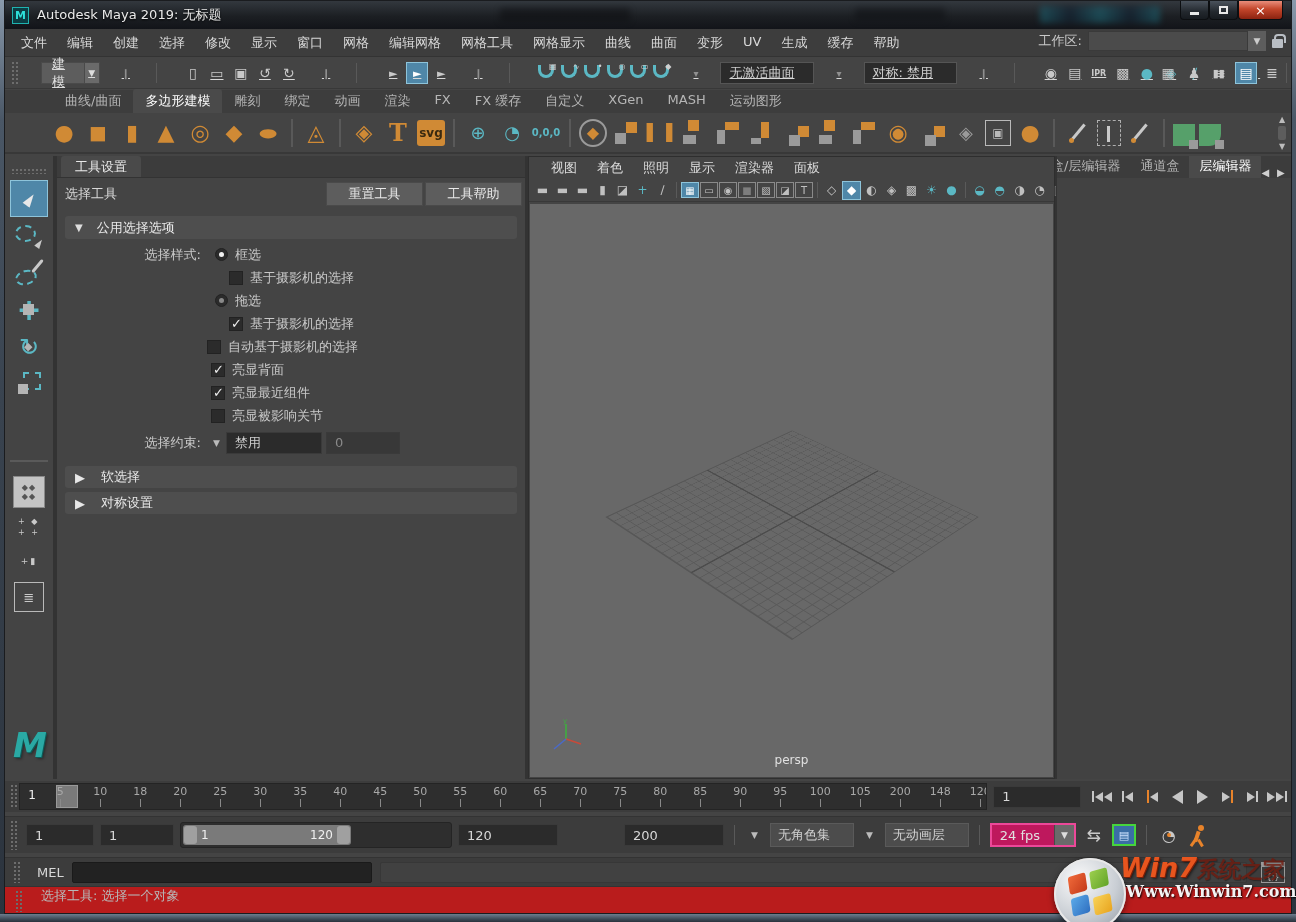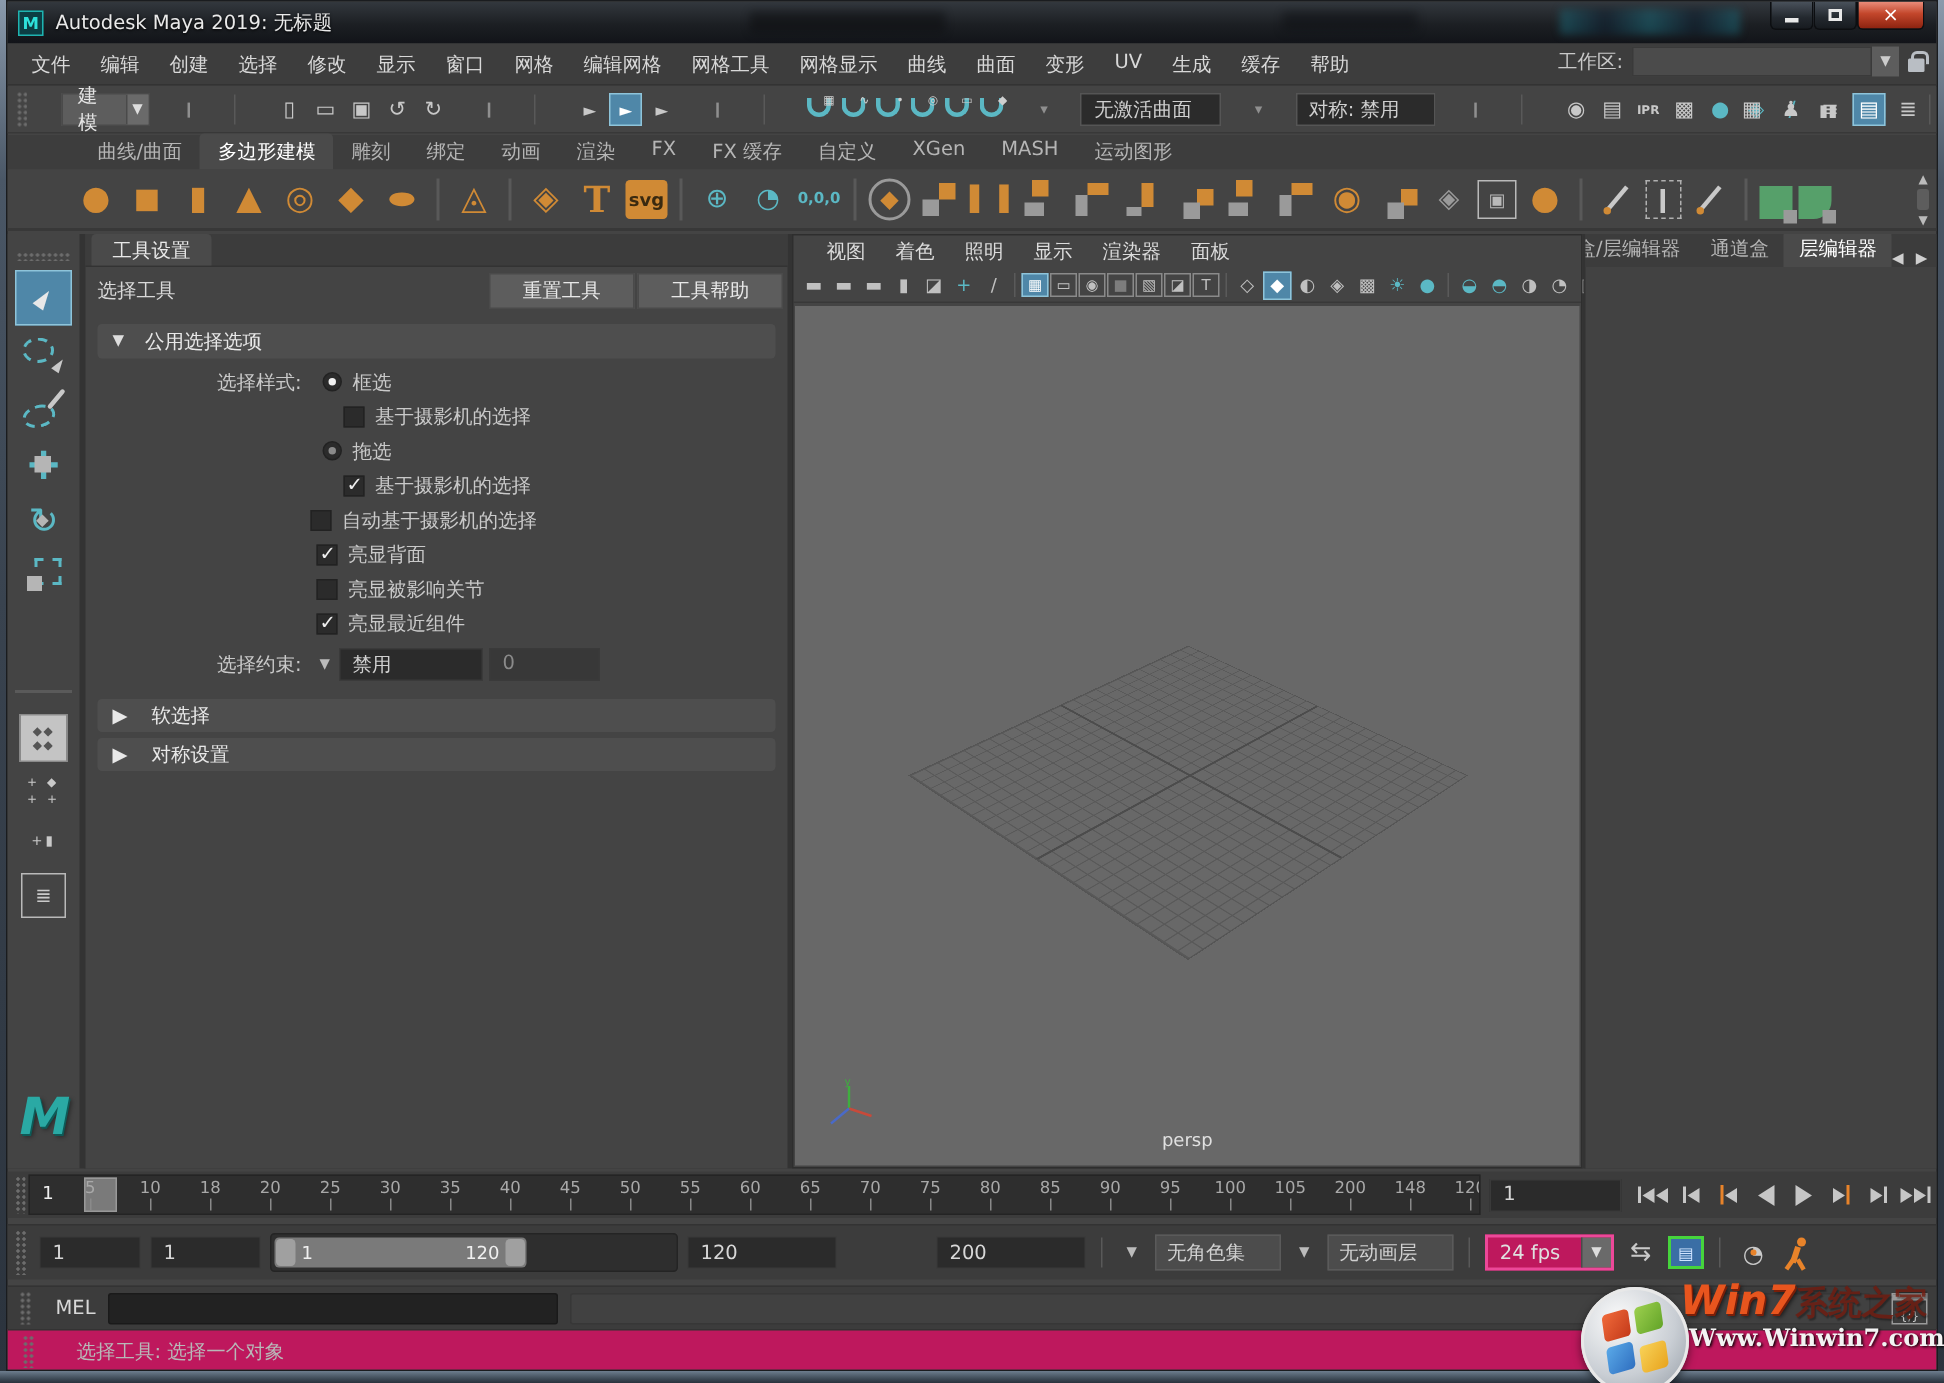--- a/index.html
+++ b/index.html
@@ -34,21 +34,21 @@
   .workspace .wlabel { color:#c9c9c9; }
   .ws-field { width:160px; height:20px; background:#4b4b4b; border:1px solid #3a3a3a; }
   .ws-arrow { width:18px; height:20px; background:#5d5d5d; color:#ccc; font-size:9px;
               display:flex; align-items:center; justify-content:center; }
   .lock { width:11px; height:9px; background:#b9bec4; border-radius:1px; position:relative; margin-top:5px; }
   .lock::before { content:""; position:absolute; left:1.5px; top:-5px; width:8px; height:7px;
                   border:2px solid #b9bec4; border-bottom:none; border-radius:4px 4px 0 0; }
 
   
   .statusline { position:absolute; left:0; right:0; top:57px; height:31px; background:#444;
-                border-bottom:1px solid #383838; display:flex; align-items:center; gap:21px; padding-left:4px; }
+                border-bottom:1px solid #383838; display:flex; align-items:center; gap:21px; padding-left:4px;text-decoration:underline; }
   .grip { width:8px; align-self:stretch; margin:3px 2px;
           background-image:radial-gradient(#6d6d6d 1px, transparent 1.2px); background-size:4px 4px; }
   .vr { width:1px; height:20px; background:#595959; margin:0 4px; }
   .car { color:#8f8f8f; font-size:10px; margin:0 1px; }
   .dd { display:flex; align-items:center; height:22px; background:#5d5d5d; border:1px solid #4a4a4a; }
   .dd .dlabel { padding:0 10px; color:#e4e4e4; }
   .dd .darr { width:18px; height:100%; background:#6a6a6a; color:#ddd; font-size:9px;
               display:flex; align-items:center; justify-content:center; border-left:1px solid #4a4a4a; }
   .sicon { width:22px; height:22px; display:flex; align-items:center; justify-content:center;
            color:#c8c8c8; font-size:14px; border:1px solid transparent; }
@@ -240,22 +240,22 @@
   
   .melrow { position:absolute; left:0; right:0; top:856px; height:29px; background:#3c3c3c; border-top:1px solid #333;
             display:flex; align-items:center; padding:0 6px; gap:8px; }
   .mel-label { color:#d8d8d8; margin-left:6px; }
   .mel-input { width:300px; height:21px; background:#222; border:1px solid #1a1a1a; border-radius:2px; color:#ddd;
                font-family:"DejaVu Sans Mono","Liberation Mono",monospace; font-size:12px; padding:0 5px; }
   .mel-result { flex:1; height:21px; background:#414141; border:1px solid #373737; border-radius:2px; margin-right:6px; }
   .sebtn { width:24px; height:21px; border:1px solid #9a9a9a; color:#cfcfcf; font-size:8px;
            display:flex; align-items:flex-end; justify-content:center; position:relative; }
   .sebtn::before { content:""; position:absolute; left:0; top:0; right:0; height:4px; background:#9a9a9a; }
-  .helprow { position:absolute; left:0; right:0; top:885px; height:29px; background:#be185d; border-top:1px solid #333;
-             display:flex; align-items:center; padding-left:8px; gap:26px; color:#b8b8b8; }
+  .helprow { position:absolute; left:0; right:0; top:885px; height:29px; background:#b91c1c; border-top:1px solid #333;
+             display:flex; padding-left:8px; gap:16px; color:#b8b8b8; }
 
   
   .wm { position:absolute; right:2px; bottom:0; width:240px; height:72px; z-index:50; }
   .wm-circle { position:absolute; left:0; bottom:-8px; width:72px; height:72px; border-radius:50%;
                background:radial-gradient(circle at 35% 30%, #fafafa, #c9ced4 55%, #8d959e);
                box-shadow:0 2px 6px #00000088, inset 0 0 0 2px #e8e8e8; }
   .flag { position:absolute; left:16px; top:15px; width:40px; height:40px; transform:rotate(-8deg); }
   .flag span { position:absolute; width:18px; height:18px; border-radius:3px; transform:skewY(-8deg); }
   .flag .f1 { left:0; top:0; background:linear-gradient(135deg,#f06a3a,#c43a1a); }
   .flag .f2 { right:0; top:-2px; background:linear-gradient(135deg,#9ccf4e,#63a428); }
@@ -668,29 +668,29 @@
         <div class="opt">
           <span class="lbl"></span>
           <span class="ind" style="padding-left:4px">
             <span class="check on"></span>
             <span class="optlabel">亮显背面</span>
           </span>
         </div>
         <div class="opt">
           <span class="lbl"></span>
           <span class="ind" style="padding-left:4px">
-            <span class="check"></span>
-            <span class="optlabel">亮显被影响关节</span>
+            <span class="check on"></span>
+            <span class="optlabel">亮显最近组件</span>
           </span>
         </div>
         <div class="opt">
           <span class="lbl"></span>
           <span class="ind" style="padding-left:4px">
-            <span class="check on"></span>
-            <span class="optlabel">亮显最近组件</span>
+            <span class="check"></span>
+            <span class="optlabel">亮显被影响关节</span>
           </span>
         </div>
         <div class="opt" style="margin-top:4px">
           <span class="lbl">选择约束:</span>
           <span class="combo-arr">▼</span>
           <span class="tfield">禁用</span>
           <span class="tfield dim">0</span>
         </div>
 
         <div class="ts-collapsed" style="margin-top:12px">

